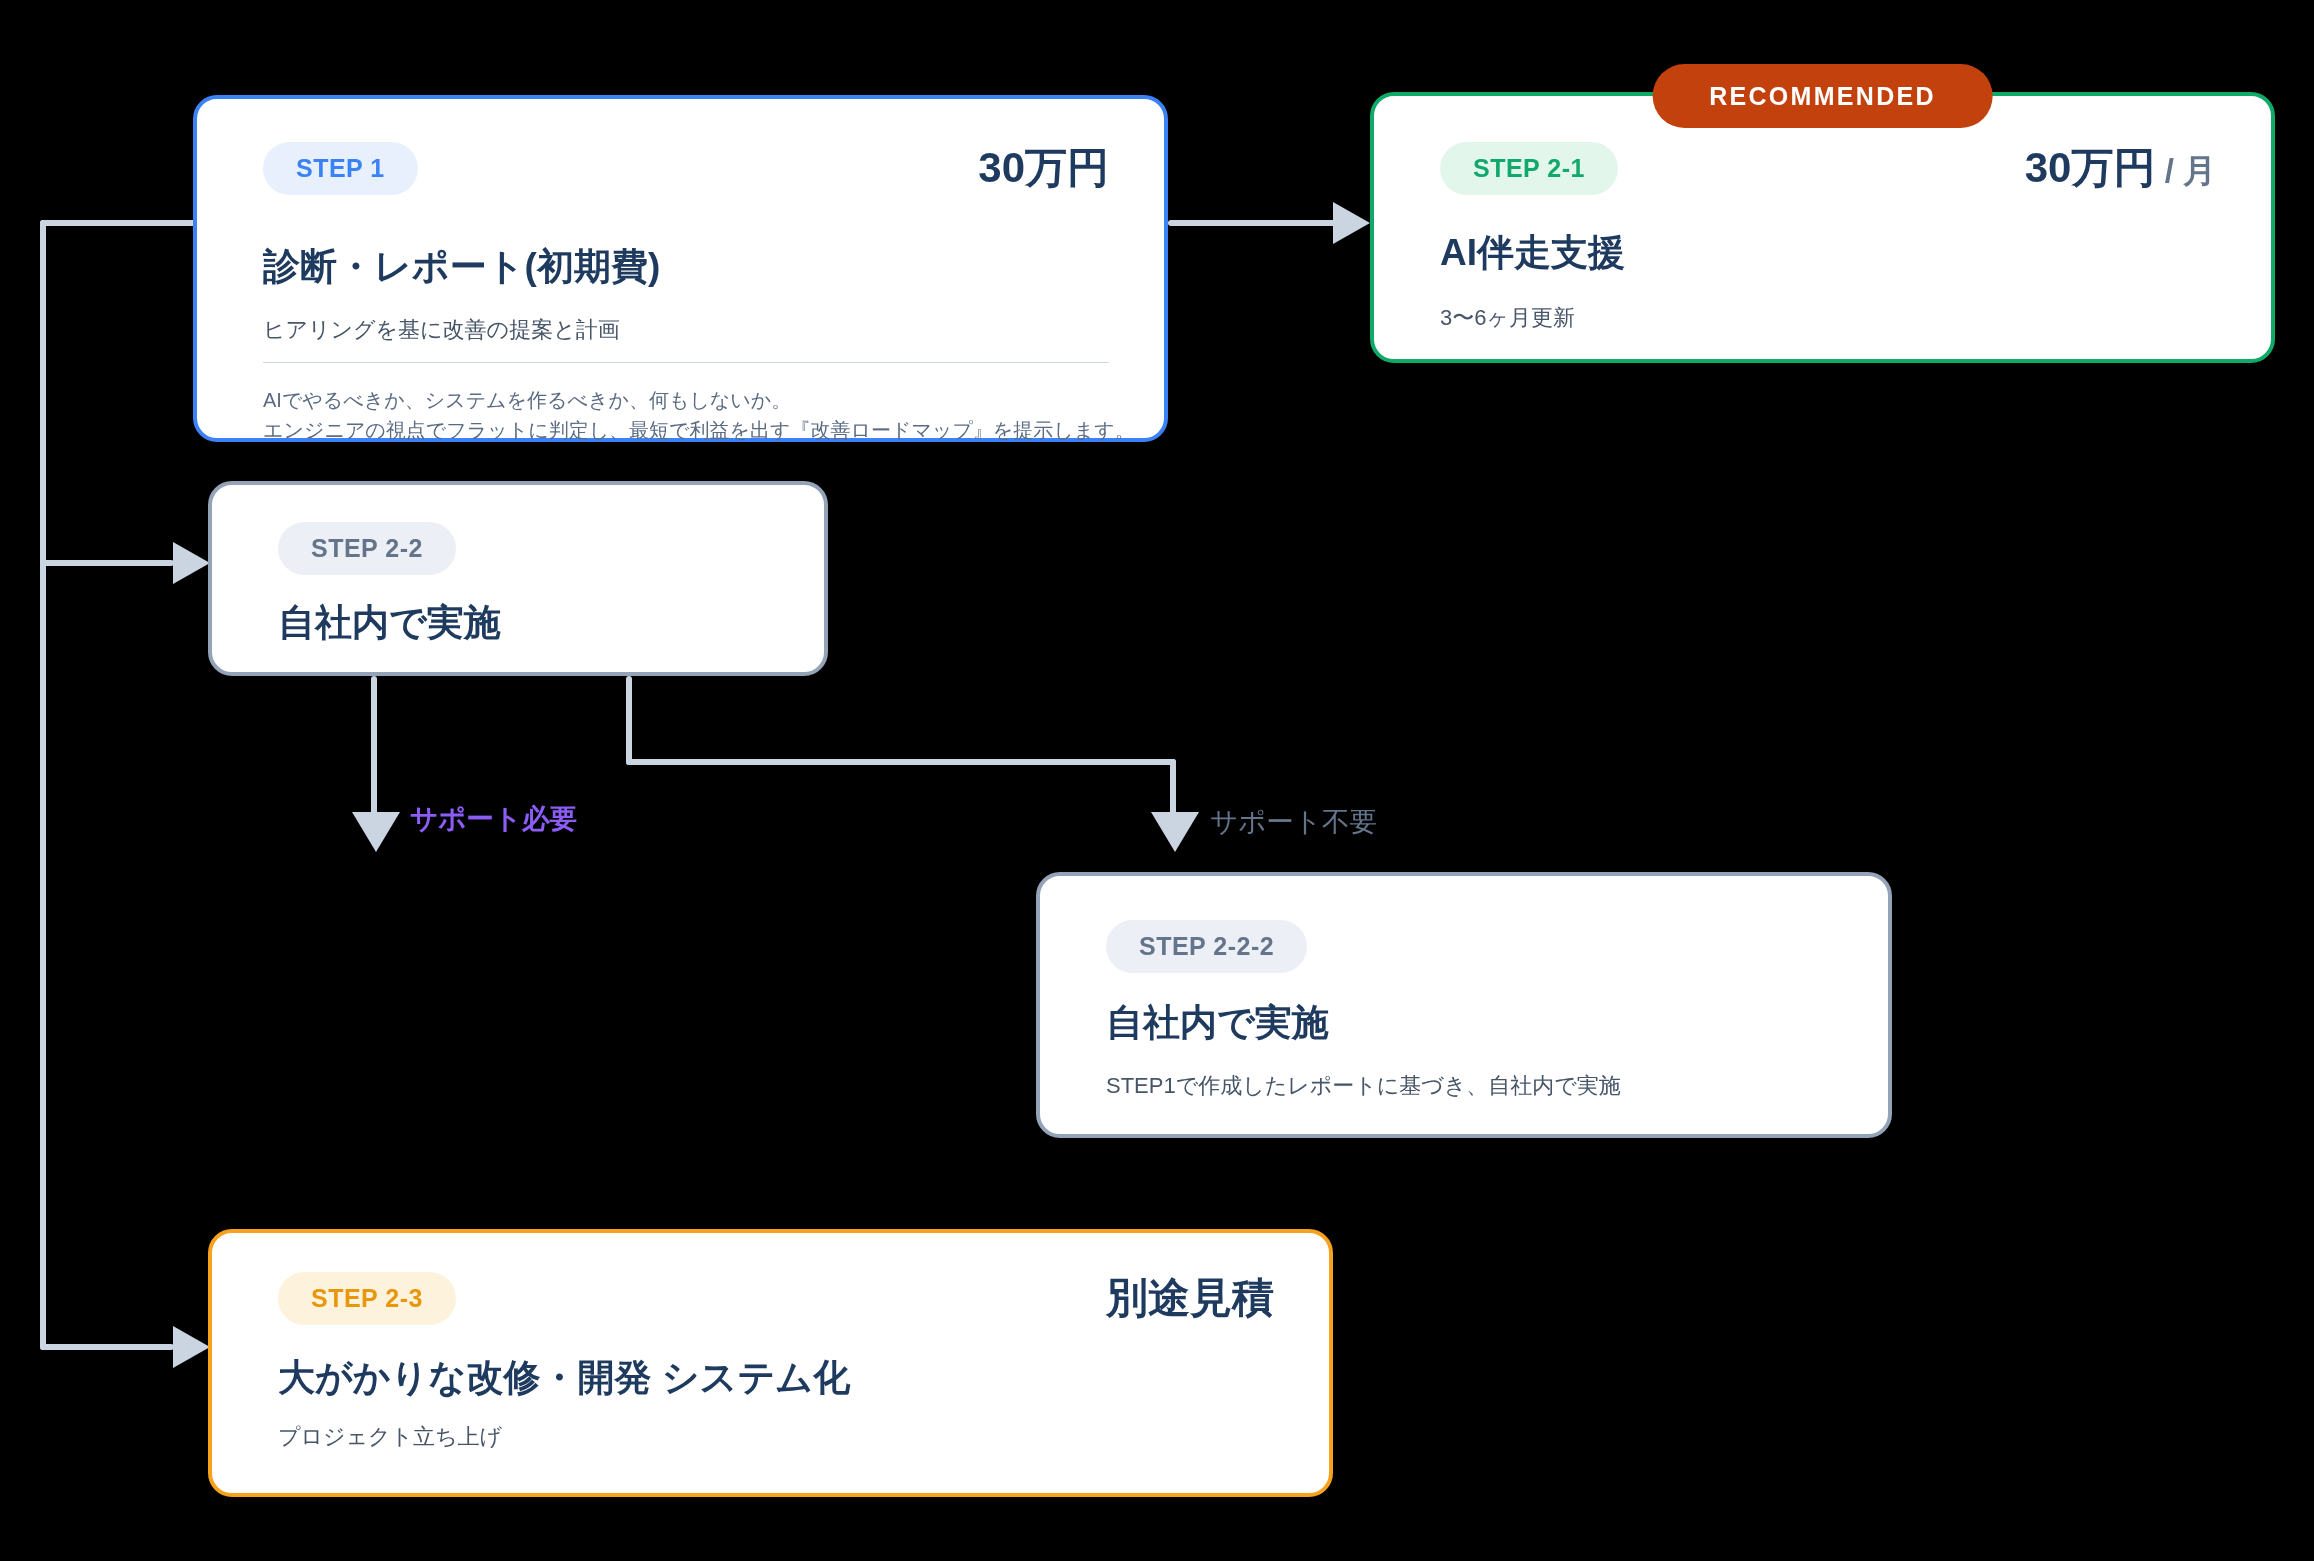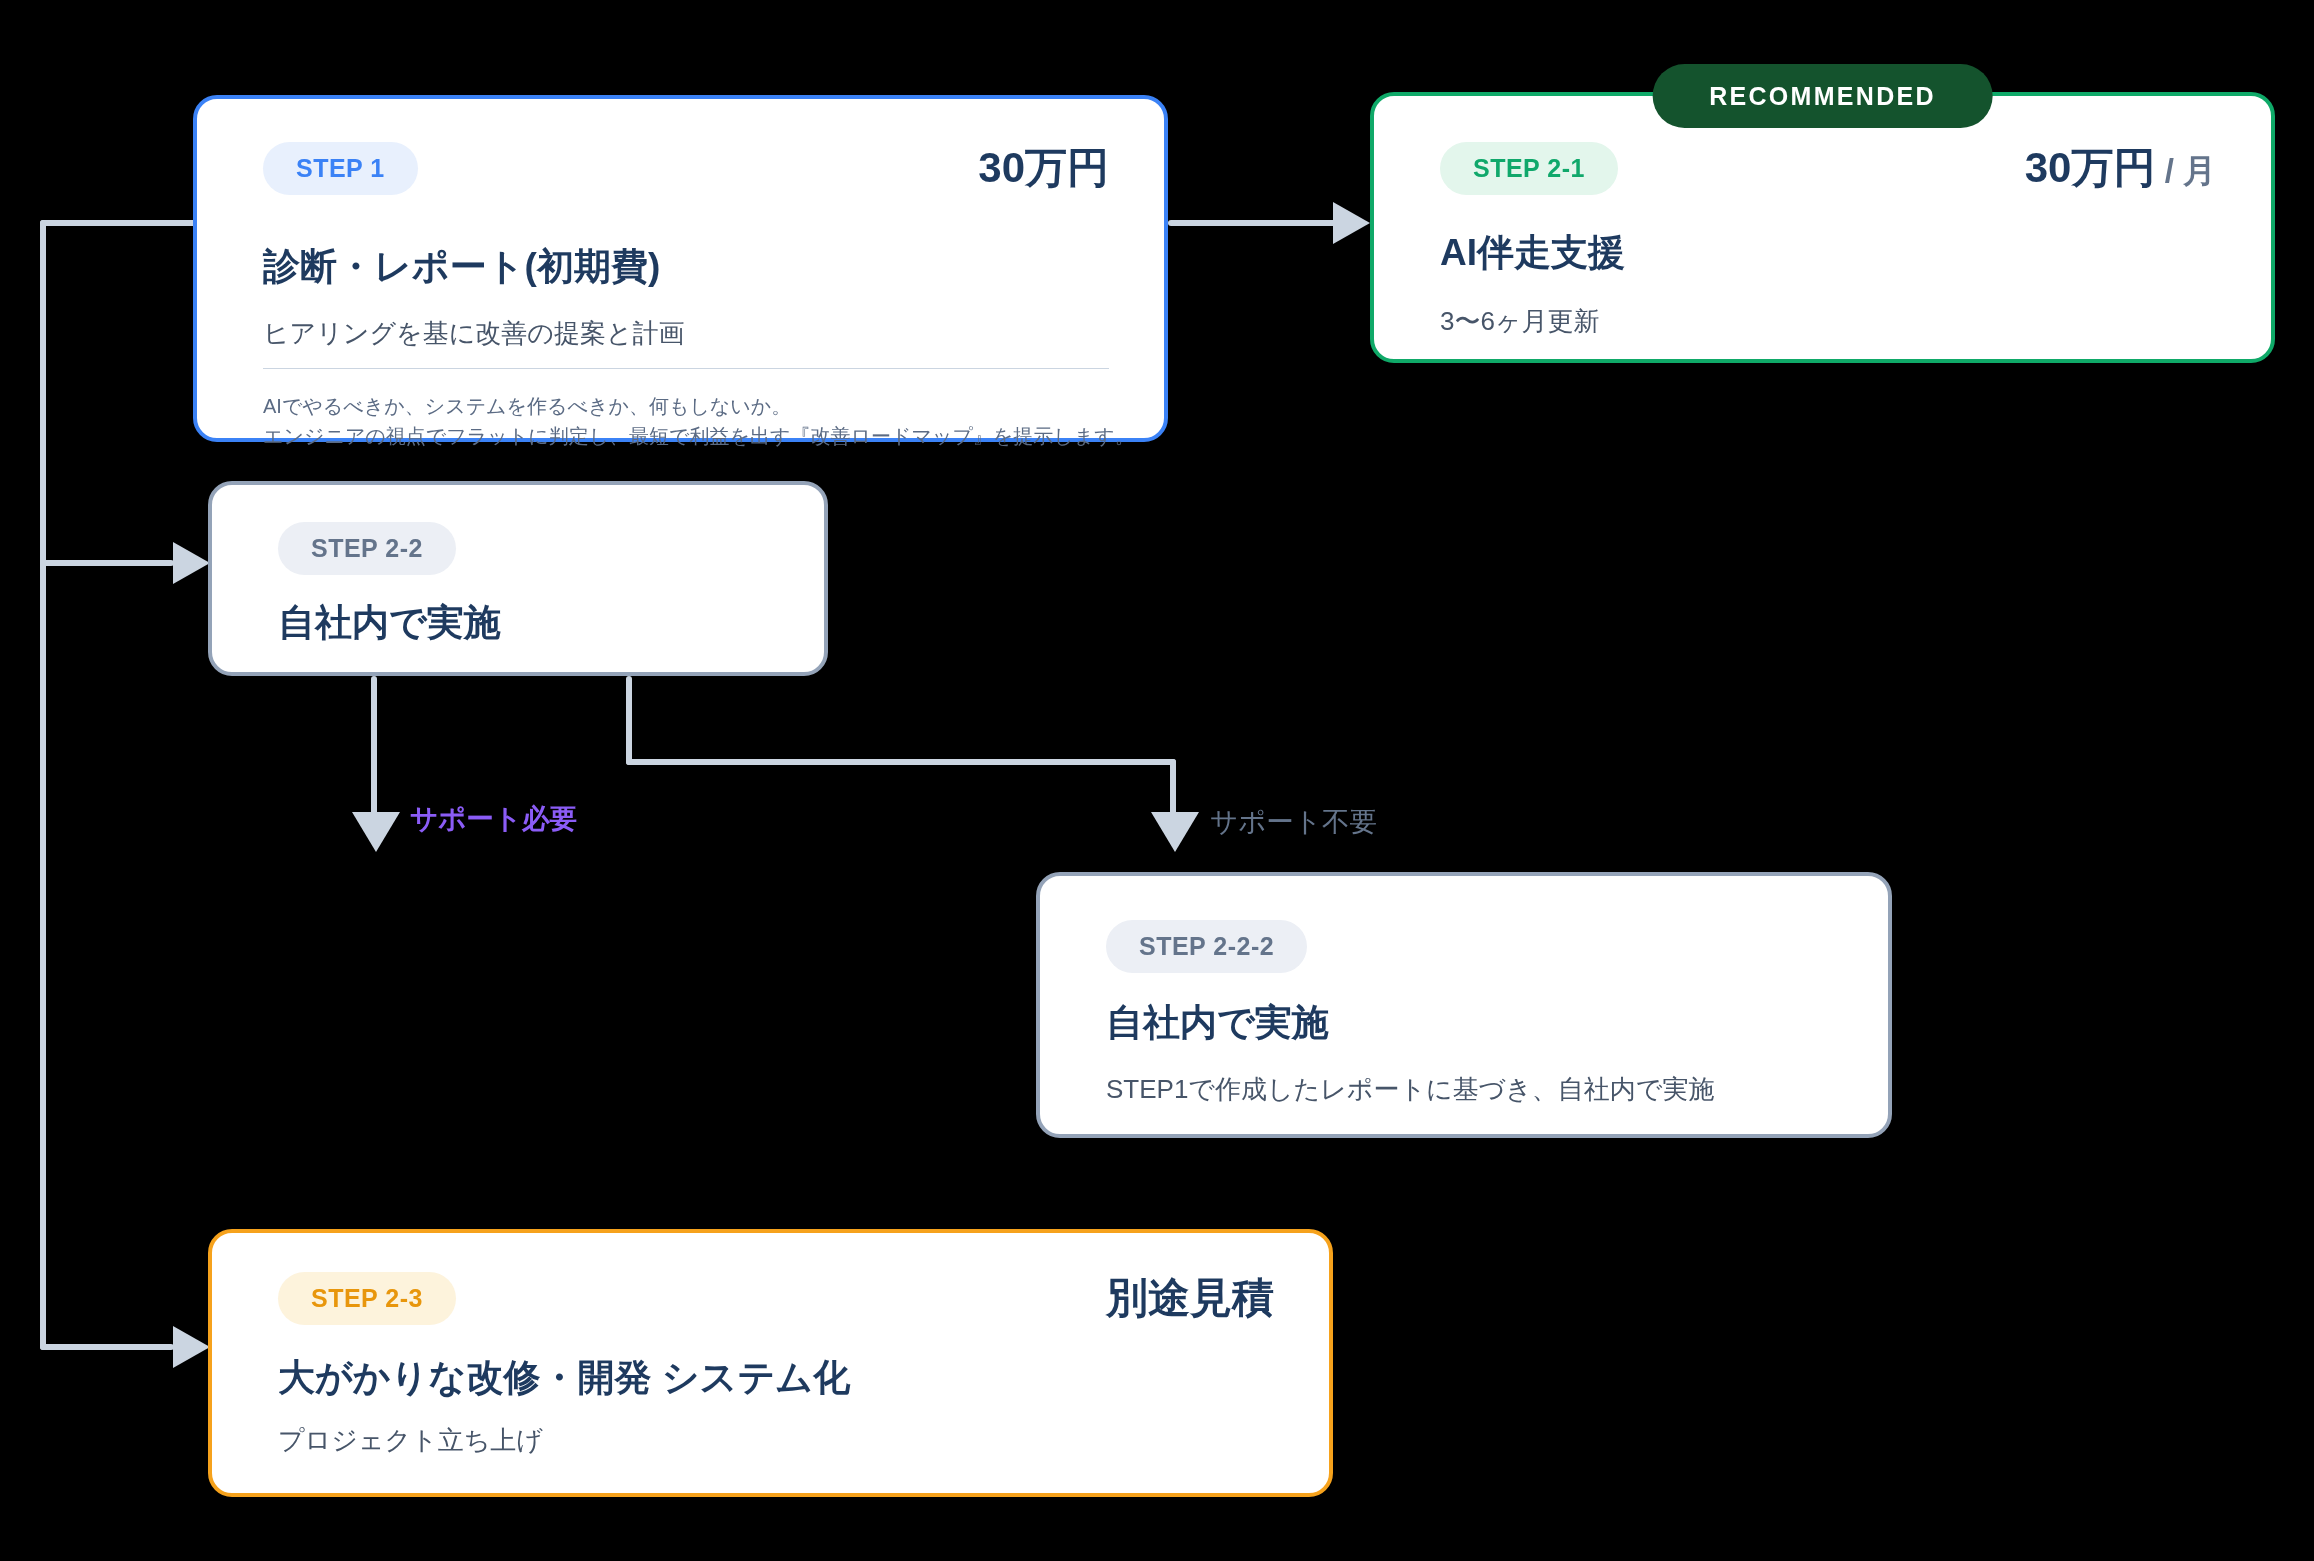--- a/index.html
+++ b/index.html
@@ -37,27 +37,27 @@
   .badge-green  { background:#e3f6ec; color:#10a86b; }
   .badge-slate  { background:#eceff5; color:#64748b; }
   .badge-purple { background:#f3edfd; color:#8b5cf6; }
   .badge-amber  { background:#fdf3dc; color:#e8960c; }
 
   .price-wrap { white-space:nowrap; }
   .price { font-size:42px; font-weight:700; color:#1e3a5f; }
   .price-unit { font-size:33px; font-weight:600; color:#64748b; margin-left:9.2px; }
 
   .card-title { font-size:37px; font-weight:700; color:#1e3a5f; line-height:1.3; white-space:nowrap; }
-  .card-desc  { font-size:26px; color:#475569; line-height:1.4; white-space:nowrap; }
+  .card-desc  { font-size:22px; color:#475569; line-height:1.4; white-space:nowrap; }
   .divider { border-top:1.8px solid #cbd5e1; height:0; }
   .card-notes { font-size:20px; color:#5b6b84; line-height:1.5; }
   .note-line { white-space:nowrap; }
 
   .ribbon { position:absolute; top:-32px; left:50%; transform:translateX(-50%);
-    background:#14532d; color:#ffffff; font-size:25px; font-weight:700;
+    background:#c2410c; color:#ffffff; font-size:25px; font-weight:700;
     letter-spacing:2.3px; height:64px; line-height:64px; padding:0 57px;
     border-radius:917px; white-space:nowrap; }
 
   
   #card-step1   { left:193px;  top:95px;  width:975px; height:347px; }
   #card-step21  { left:1370px; top:92px;  width:905px;  height:271px; }
   #card-step22  { left:208px;  top:481px;  width:620px;  height:195px; }
   #card-step221 { left:208px;  top:872px;  width:785px;  height:266px; }
   #card-step222 { left:1036px; top:872px;  width:856px;  height:266px; }
   #card-step23  { left:208px;  top:1229px; width:1125px; height:268px; }

